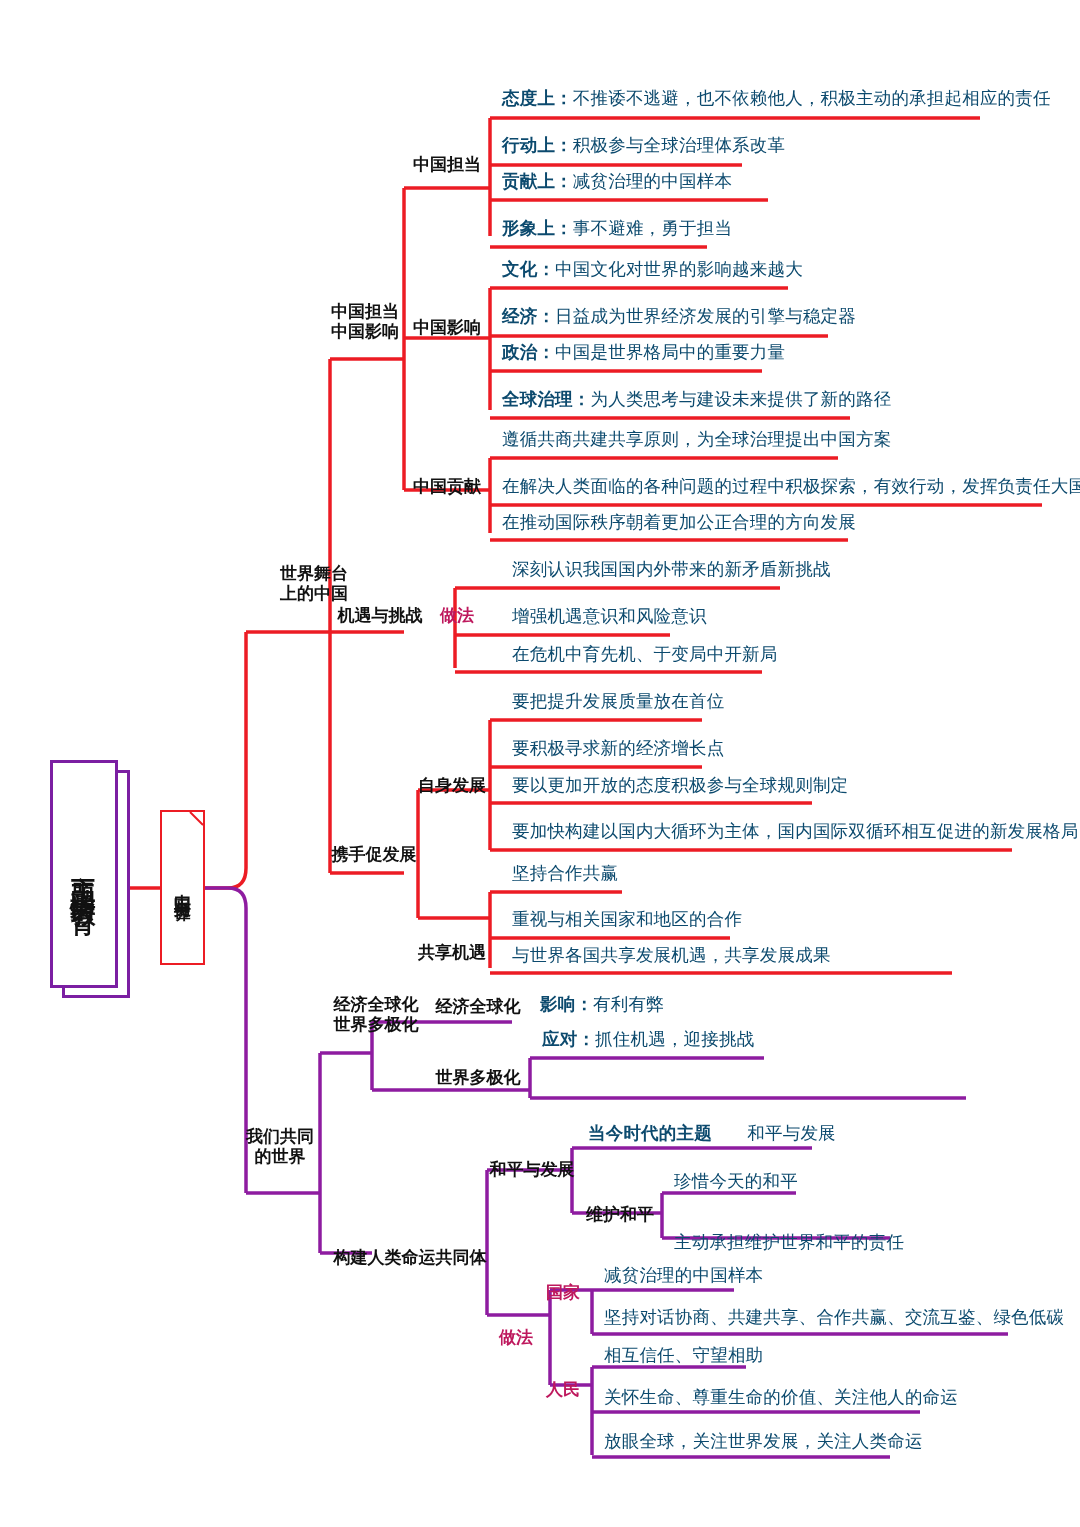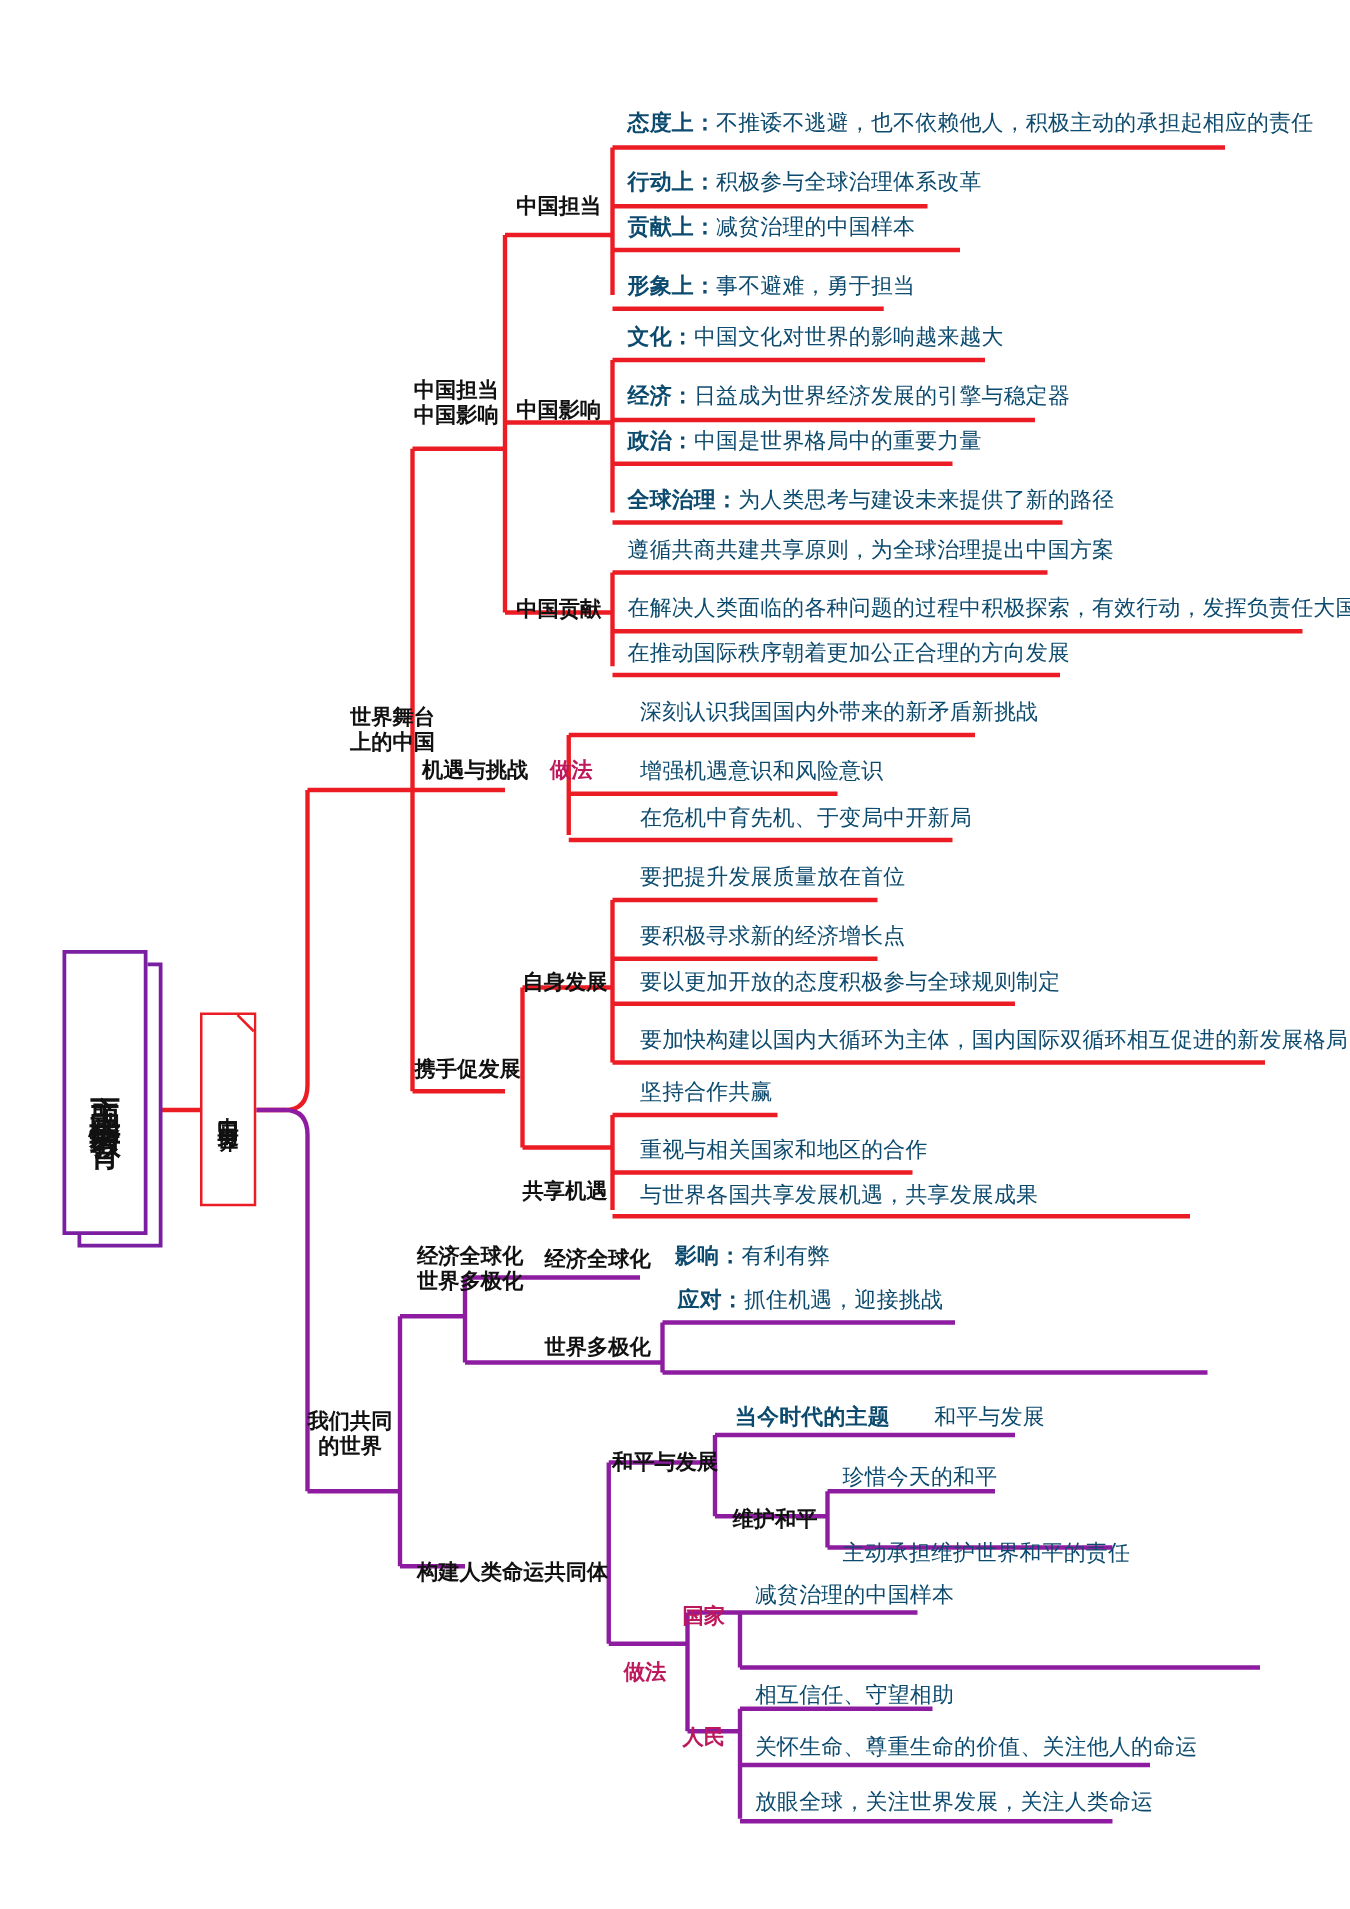--- a/index.html
+++ b/index.html
@@ -324,20 +324,23 @@
   <div class="leaf" style="left:674px;top:1182px;">
     <span class="k"></span><span class="sep"></span><span>珍惜今天的和平</span>
   </div>
   <div class="leaf" style="left:674px;top:1224px;margin-top:19px;">
     <span class="k"></span><span class="sep"></span><span>主动承担维护世界和平的责任</span>
   </div>
 
   <div class="leaf" style="left:604px;top:1276px;">
     <span class="k"></span><span class="sep"></span><span>减贫治理的中国样本</span>
   </div>
+  <div class="leaf" style="left:604px;top:1318px;">
+    <span class="k"></span><span class="sep"></span><span>坚持对话协商、共建共享、合作共赢、交流互鉴、绿色低碳</span>
+  </div>
   <div class="leaf" style="left:604px;top:1356px;">
     <span class="k"></span><span class="sep"></span><span>相互信任、守望相助</span>
   </div>
   <div class="leaf" style="left:604px;top:1398px;">
     <span class="k"></span><span class="sep"></span><span>关怀生命、尊重生命的价值、关注他人的命运</span>
   </div>
   <div class="leaf" style="left:604px;top:1442px;">
     <span class="k"></span><span class="sep"></span><span>放眼全球，关注世界发展，关注人类命运</span>
   </div>
 

